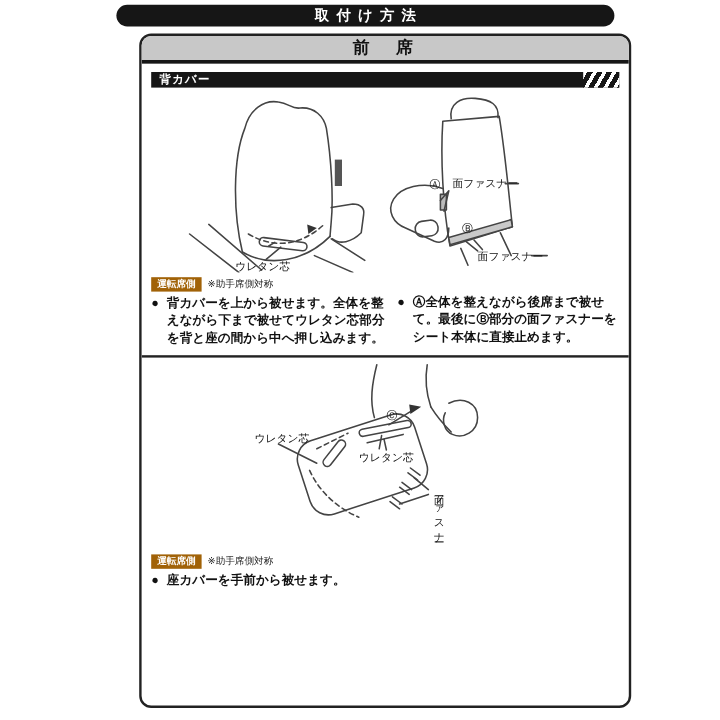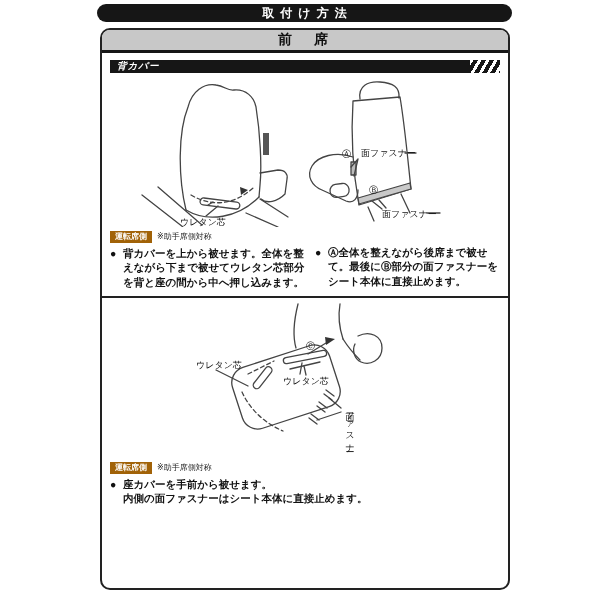--- a/index.html
+++ b/index.html
@@ -1,27 +1,27 @@
 <!DOCTYPE html>
 <html><head>
 <meta charset="utf-8">
 <style>
   html,body{margin:0;padding:0;background:#fff;}
   .page{position:relative;width:600px;height:600px;background:#fff;overflow:hidden;
         font-family:"Liberation Sans","DejaVu Sans",sans-serif;color:#111;}
   .top-pill{position:absolute;left:97px;top:4px;width:415px;height:18px;background:#161616;
         border-radius:9px;color:#fff;display:flex;align-items:center;justify-content:center;
         font-weight:bold;font-size:12px;letter-spacing:6px;text-indent:6px;}
-  .main-box{position:absolute;left:100px;top:28px;width:410px;height:562px;border:2px solid #222;
+  .main-box{position:absolute;left:116px;top:28px;width:410px;height:562px;border:2px solid #222;
         border-radius:10px;background:#fff;overflow:hidden;box-sizing:border-box;}
   .seat-band{height:20px;background:#c8c8c8;border-bottom:3px solid #161616;display:flex;
         align-items:center;justify-content:center;font-weight:bold;font-size:14px;letter-spacing:4px;}
   .sec-bar{margin:7px 8px 0 8px;height:13px;background:#161616;color:#fff;display:flex;
         align-items:center;position:relative;}
-  .sec-bar .bar-label{font-size:9.5px;font-weight:bold;padding-left:7px;letter-spacing:1px;font-style:italic;}
+  .sec-bar .bar-label{font-size:9.5px;font-weight:bold;padding-left:7px;letter-spacing:1px;}
   .sec-stripes{position:absolute;right:0;top:0;bottom:0;width:30px;
         background:repeating-linear-gradient(120deg,#fff 0 3px,#161616 3px 7px);}
   .diagram-row{display:flex;justify-content:center;align-items:flex-start;margin-top:4px;}
   .cols{display:flex;padding:4px 8px 0 8px;gap:10px;}
   .col-left{width:195px;}
   .col-right{flex:1;padding-top:14px;}
   .badge-line{display:flex;align-items:center;gap:5px;margin-bottom:3px;}
   .badge{background:#a16207;color:#fff;font-size:8px;font-weight:bold;padding:1px 5px;line-height:1.2;}
   .badge-note{font-size:8px;font-weight:normal;color:#222;}
   .bullet{display:flex;font-size:10.5px;font-weight:bold;line-height:1.38;}
@@ -149,18 +149,17 @@
     <div style="padding:2px 8px 0 8px;">
       <div class="badge-line">
         <span class="badge">運転席側</span>
         <span class="badge-note">※助手席側対称</span>
       </div>
       <div class="steps" style="padding:0;">
         <div class="bullet">
           <span class="mark">●</span>
           <span>座カバーを手前から被せます。</span>
         </div>
-        <div class="cont">内側の面ファスナーはシート本体に直接止めます。</div>
       </div>
     </div>
 
   </div>
 </div>
 
 </body></html>

